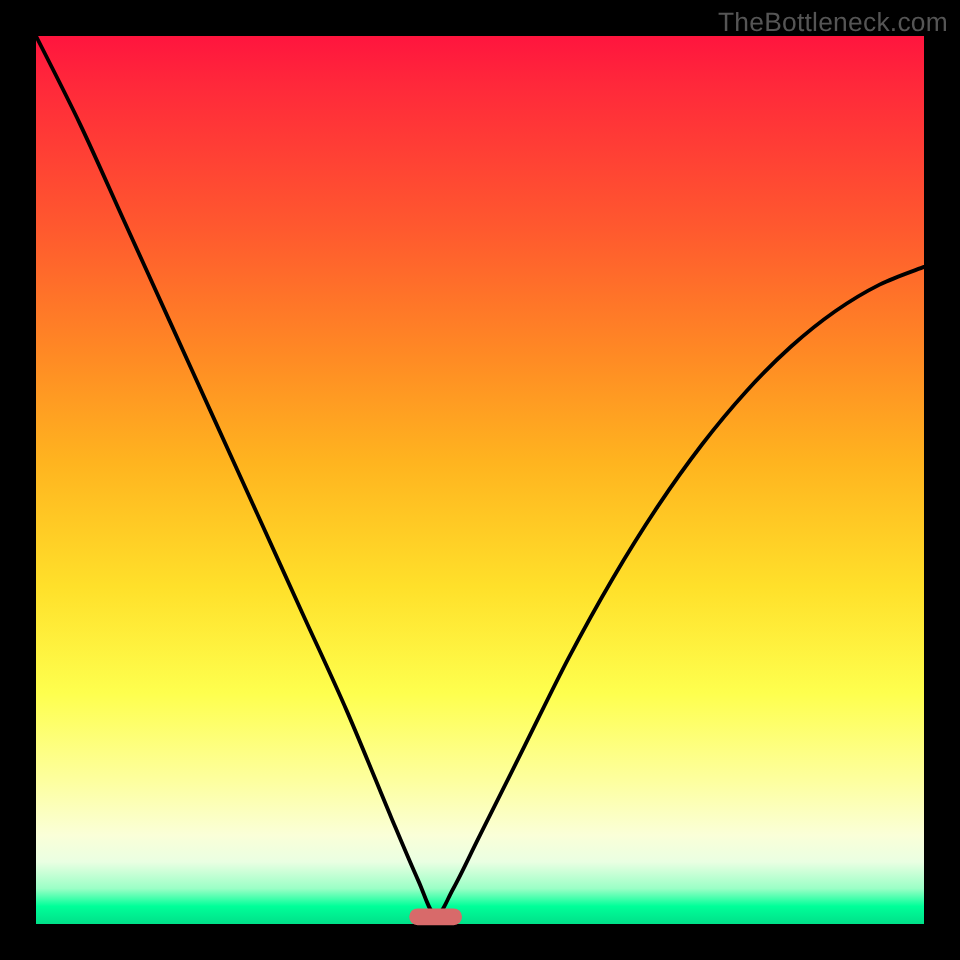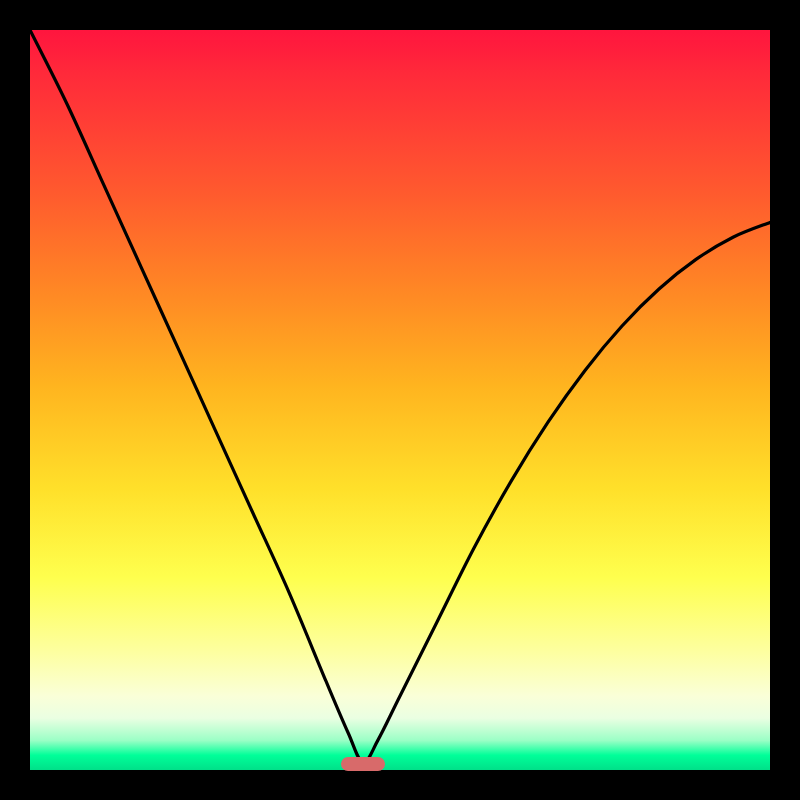--- a/index.html
+++ b/index.html
@@ -77,13 +77,14 @@
 <div class="frame">
   <div class="plot">
 
     <svg class="curve" viewBox="0 0 740 740" preserveAspectRatio="none">
       <path id="curve-path" fill="none" stroke="#000" stroke-width="3.2" stroke-linecap="round" stroke-linejoin="round" d="M 0.00 0.00 C 6.17 12.33, 24.67 48.10, 37.00 74.00 C 49.33 99.90, 61.67 128.27, 74.00 155.40 C 86.33 182.53, 98.67 209.67, 111.00 236.80 C 123.33 263.93, 135.67 291.07, 148.00 318.20 C 160.33 345.33, 172.67 372.47, 185.00 399.60 C 197.33 426.73, 209.67 453.87, 222.00 481.00 C 234.33 508.13, 246.67 534.03, 259.00 562.40 C 271.33 590.77, 286.13 627.77, 296.00 651.20 C 305.87 674.63, 312.03 689.43, 318.20 703.00 C 324.37 716.57, 328.07 731.37, 333.00 732.60 C 337.93 733.83, 341.63 721.50, 347.80 710.40 C 353.97 699.30, 360.13 685.73, 370.00 666.00 C 379.87 646.27, 394.67 616.67, 407.00 592.00 C 419.33 567.33, 431.67 541.43, 444.00 518.00 C 456.33 494.57, 468.67 472.37, 481.00 451.40 C 493.33 430.43, 505.67 410.70, 518.00 392.20 C 530.33 373.70, 542.67 356.43, 555.00 340.40 C 567.33 324.37, 579.67 309.57, 592.00 296.00 C 604.33 282.43, 616.67 270.10, 629.00 259.00 C 641.33 247.90, 653.67 238.03, 666.00 229.40 C 678.33 220.77, 690.67 213.37, 703.00 207.20 C 715.33 201.03, 733.83 194.87, 740.00 192.40"></path>
     </svg>
 
     <div class="marker" id="marker" style="left: 310.8px; width: 44.4px;"></div>
   </div>
 
+  <div class="watermark">TheBottleneck.com</div>
 </div>
 
 </body></html>

